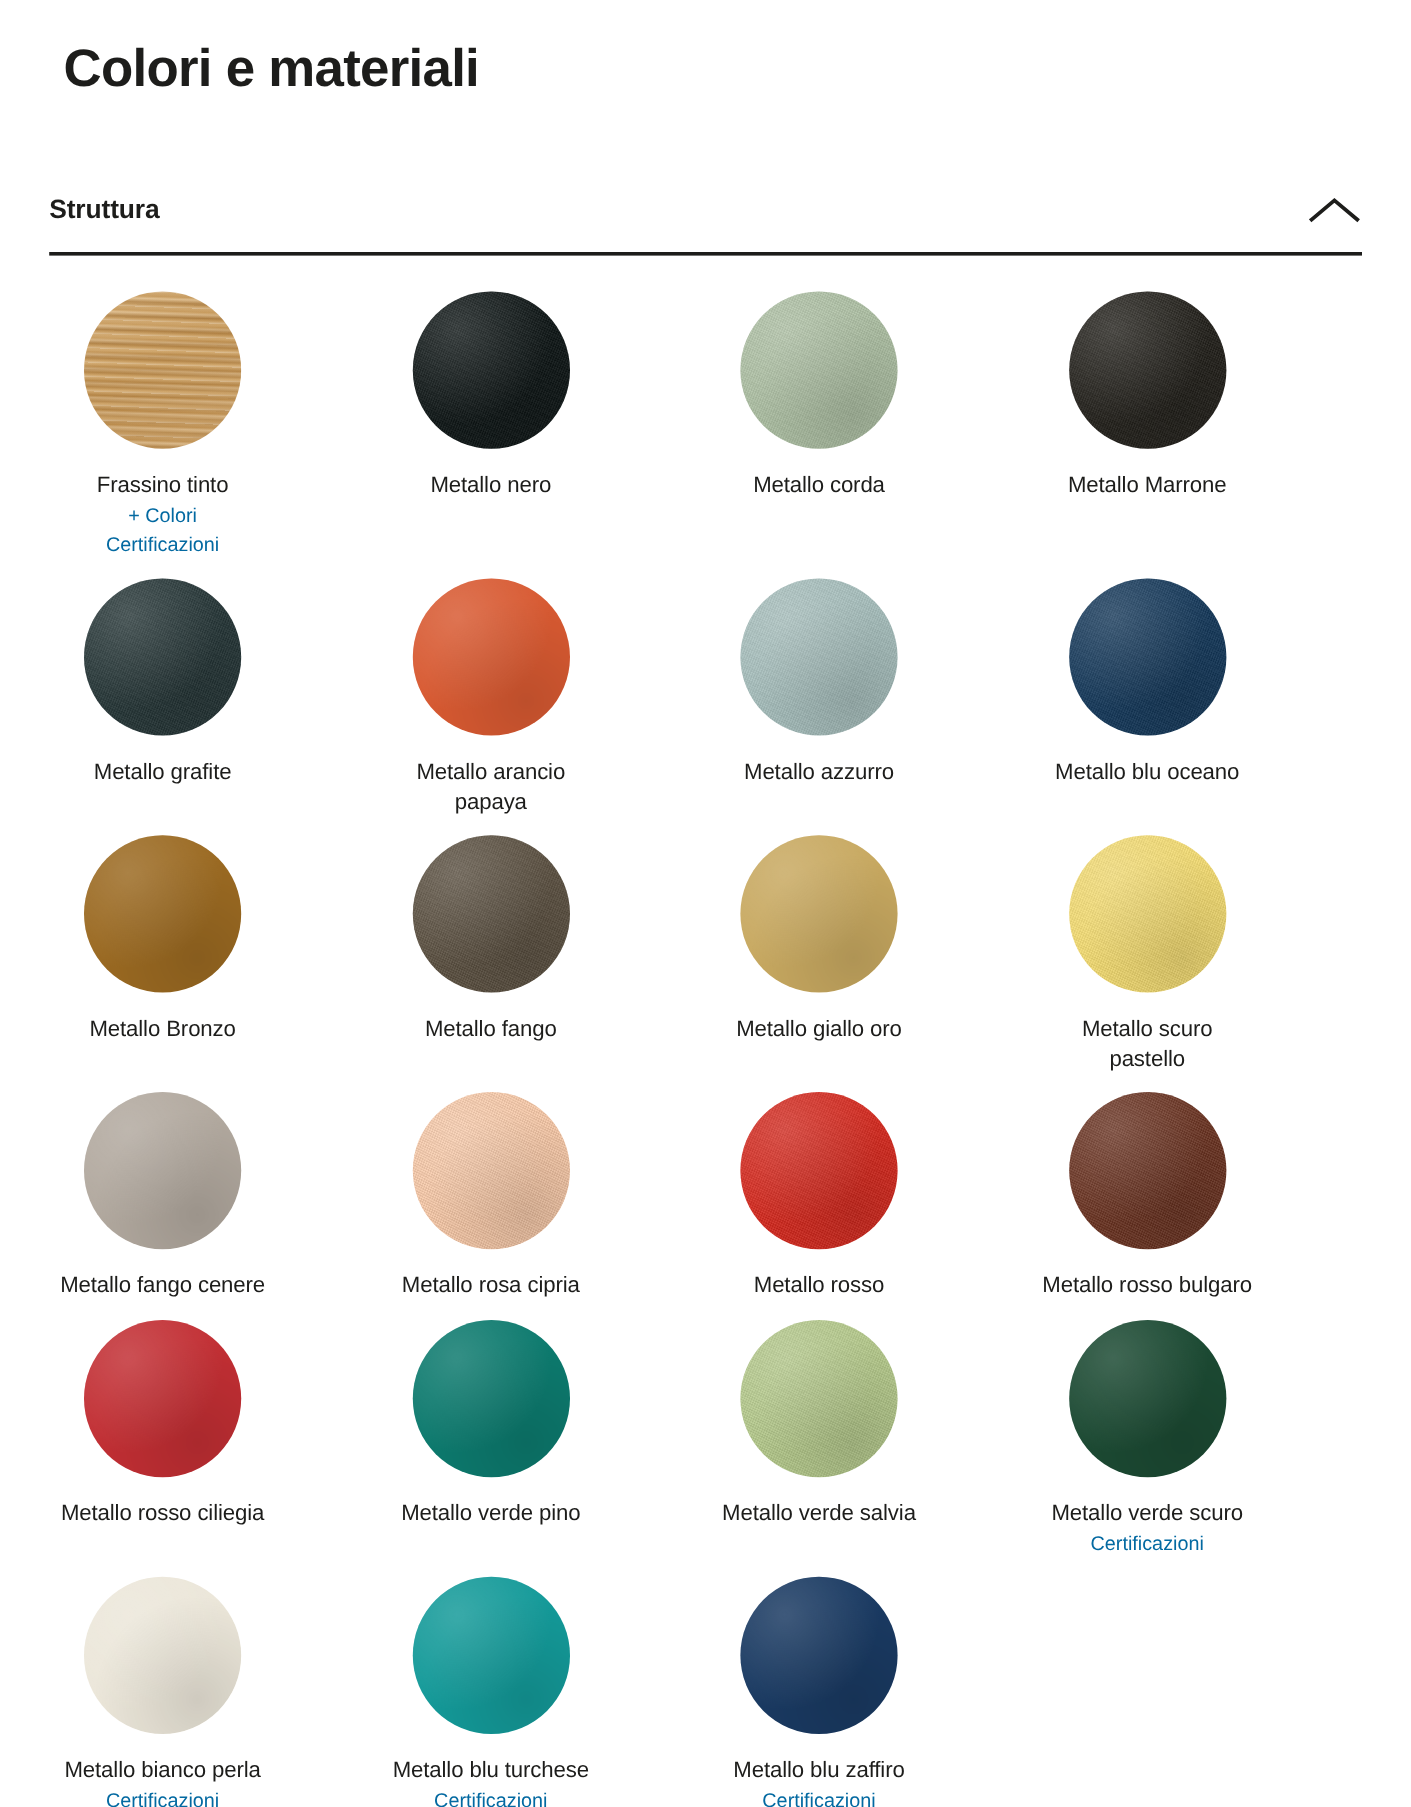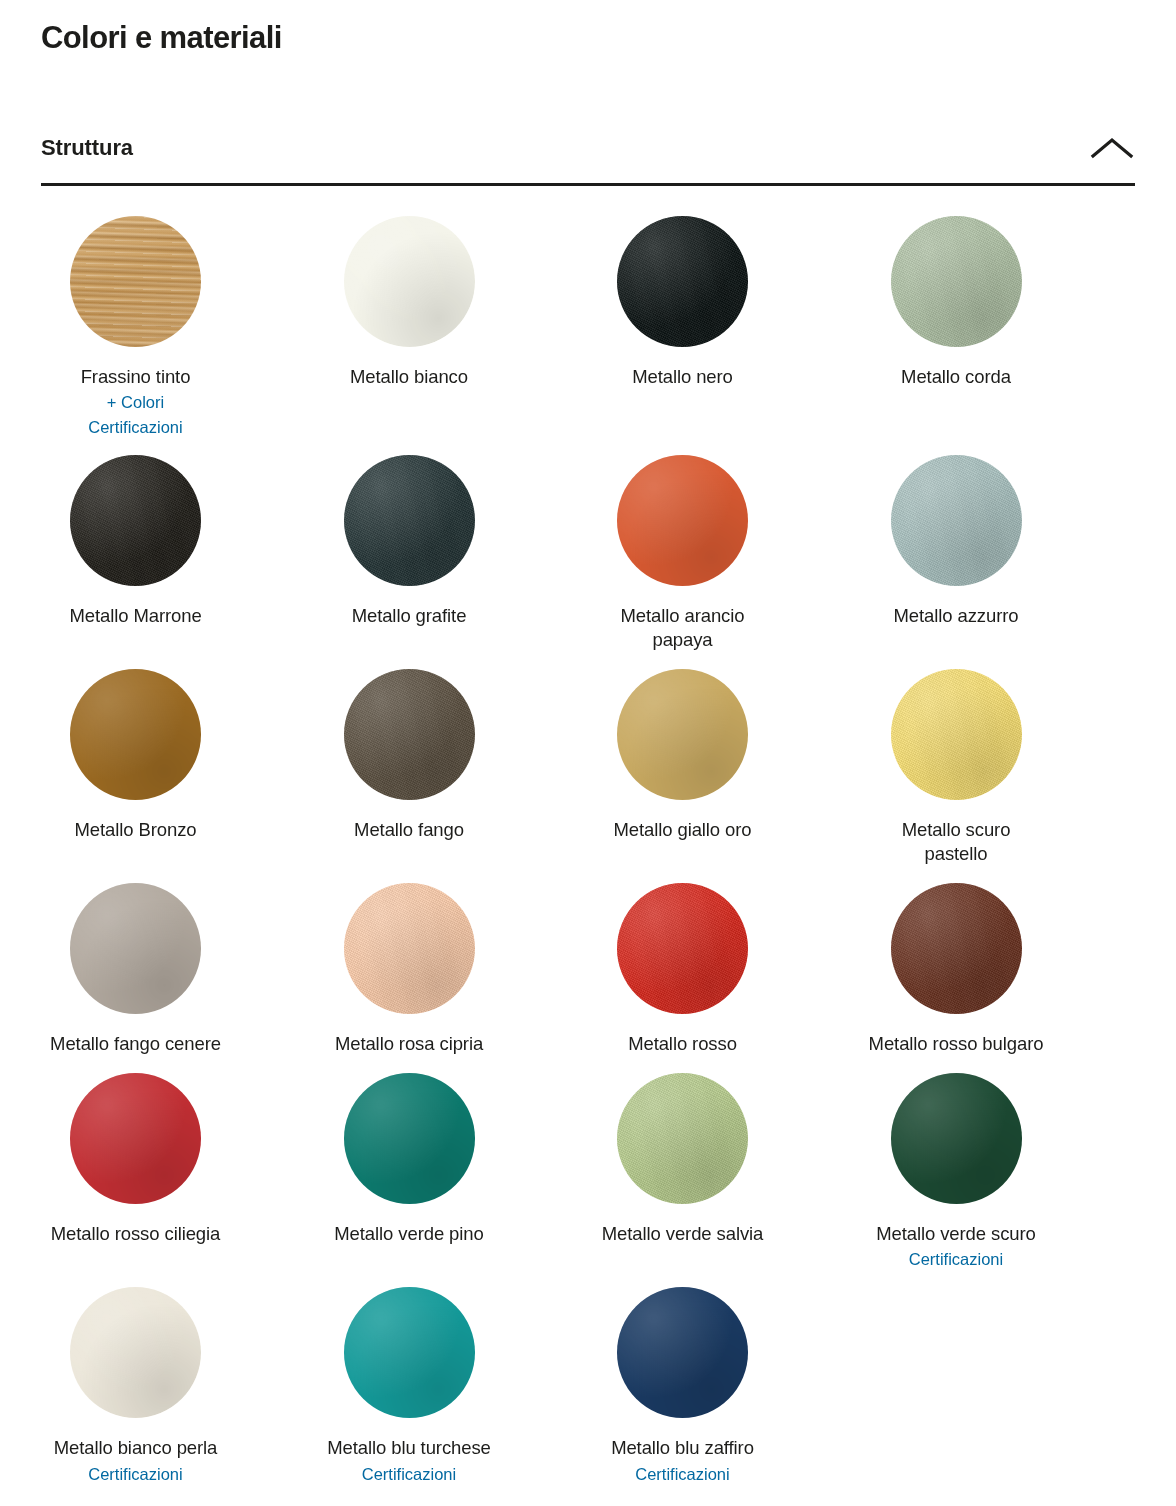--- a/index.html
+++ b/index.html
@@ -17,25 +17,25 @@
     overflow: hidden;
   }
 
   .page {
     width: 1176px;
     padding: 0 41px;
   }
 
   
   .page-title {
-    font-size: 31px;
+    font-size: 44px;
     font-weight: 700;
     letter-spacing: -0.6px;
     color: #1d1d1b;
-    margin: 0;
+    margin: 12px;
     padding-top: 20px;
     line-height: 1.18;
   }
 
   
   .section {
     margin-top: 78px;
   }
   .section-head {
     display: flex;
@@ -166,24 +166,20 @@
     <div class="section-rule"></div>
 
     <div class="swatch-grid" id="swatch-grid">
         <div class="swatch-cell">
           <div class="swatch-disc wood"></div>
           <div class="swatch-label">Frassino tinto</div>
           <div class="swatch-sub">+ Colori</div>
           <div class="swatch-sub">Certificazioni</div>
         </div>
         <div class="swatch-cell">
-          <div class="swatch-disc tex" style="background-color: rgb(244, 244, 234);"></div>
-          <div class="swatch-label">Metallo bianco</div>
-        </div>
-        <div class="swatch-cell">
           <div class="swatch-disc tex grain" style="background-color: rgb(13, 20, 20);"></div>
           <div class="swatch-label">Metallo nero</div>
         </div>
         <div class="swatch-cell">
           <div class="swatch-disc tex grain" style="background-color: rgb(174, 192, 164);"></div>
           <div class="swatch-label">Metallo corda</div>
         </div>
         <div class="swatch-cell">
           <div class="swatch-disc tex grain" style="background-color: rgb(34, 31, 26);"></div>
           <div class="swatch-label">Metallo Marrone</div>
@@ -194,20 +190,24 @@
         </div>
         <div class="swatch-cell">
           <div class="swatch-disc tex" style="background-color: rgb(216, 90, 50);"></div>
           <div class="swatch-label">Metallo arancio papaya</div>
         </div>
         <div class="swatch-cell">
           <div class="swatch-disc tex grain" style="background-color: rgb(167, 191, 189);"></div>
           <div class="swatch-label">Metallo azzurro</div>
         </div>
         <div class="swatch-cell">
+          <div class="swatch-disc tex grain" style="background-color: rgb(19, 56, 90);"></div>
+          <div class="swatch-label">Metallo blu oceano</div>
+        </div>
+        <div class="swatch-cell">
           <div class="swatch-disc tex" style="background-color: rgb(155, 106, 34);"></div>
           <div class="swatch-label">Metallo Bronzo</div>
         </div>
         <div class="swatch-cell">
           <div class="swatch-disc tex grain" style="background-color: rgb(91, 80, 64);"></div>
           <div class="swatch-label">Metallo fango</div>
         </div>
         <div class="swatch-cell">
           <div class="swatch-disc tex" style="background-color: rgb(200, 169, 97);"></div>
           <div class="swatch-label">Metallo giallo oro</div>

